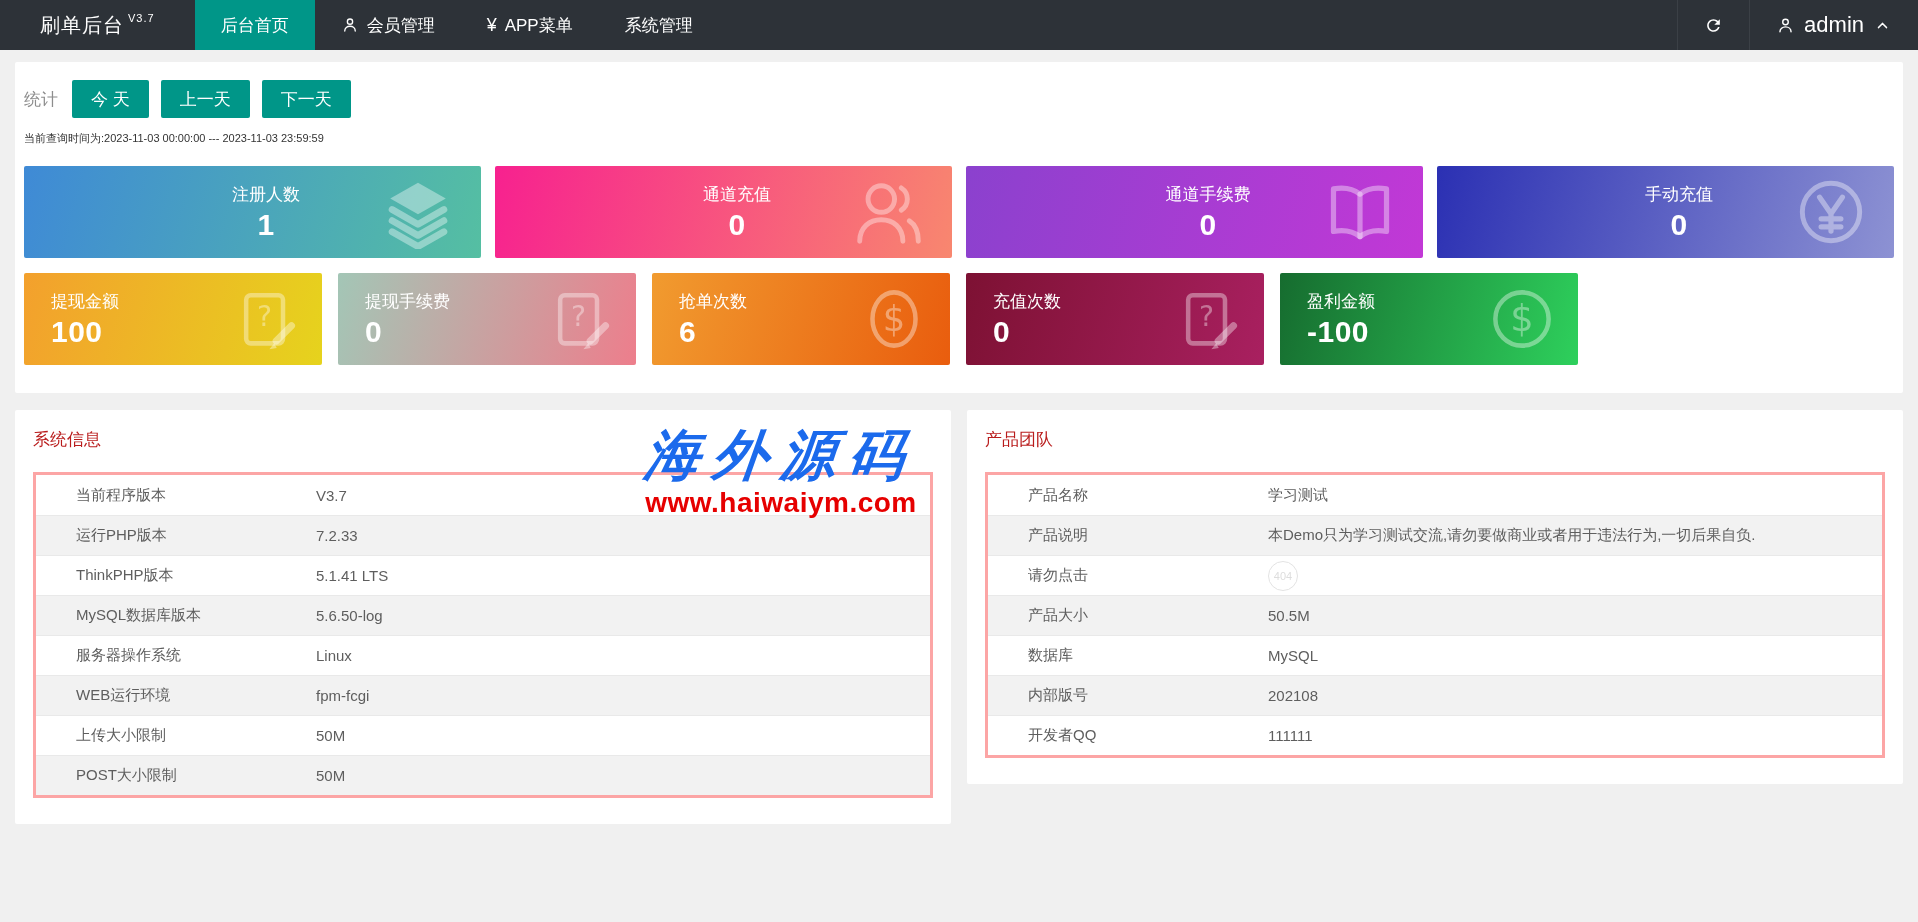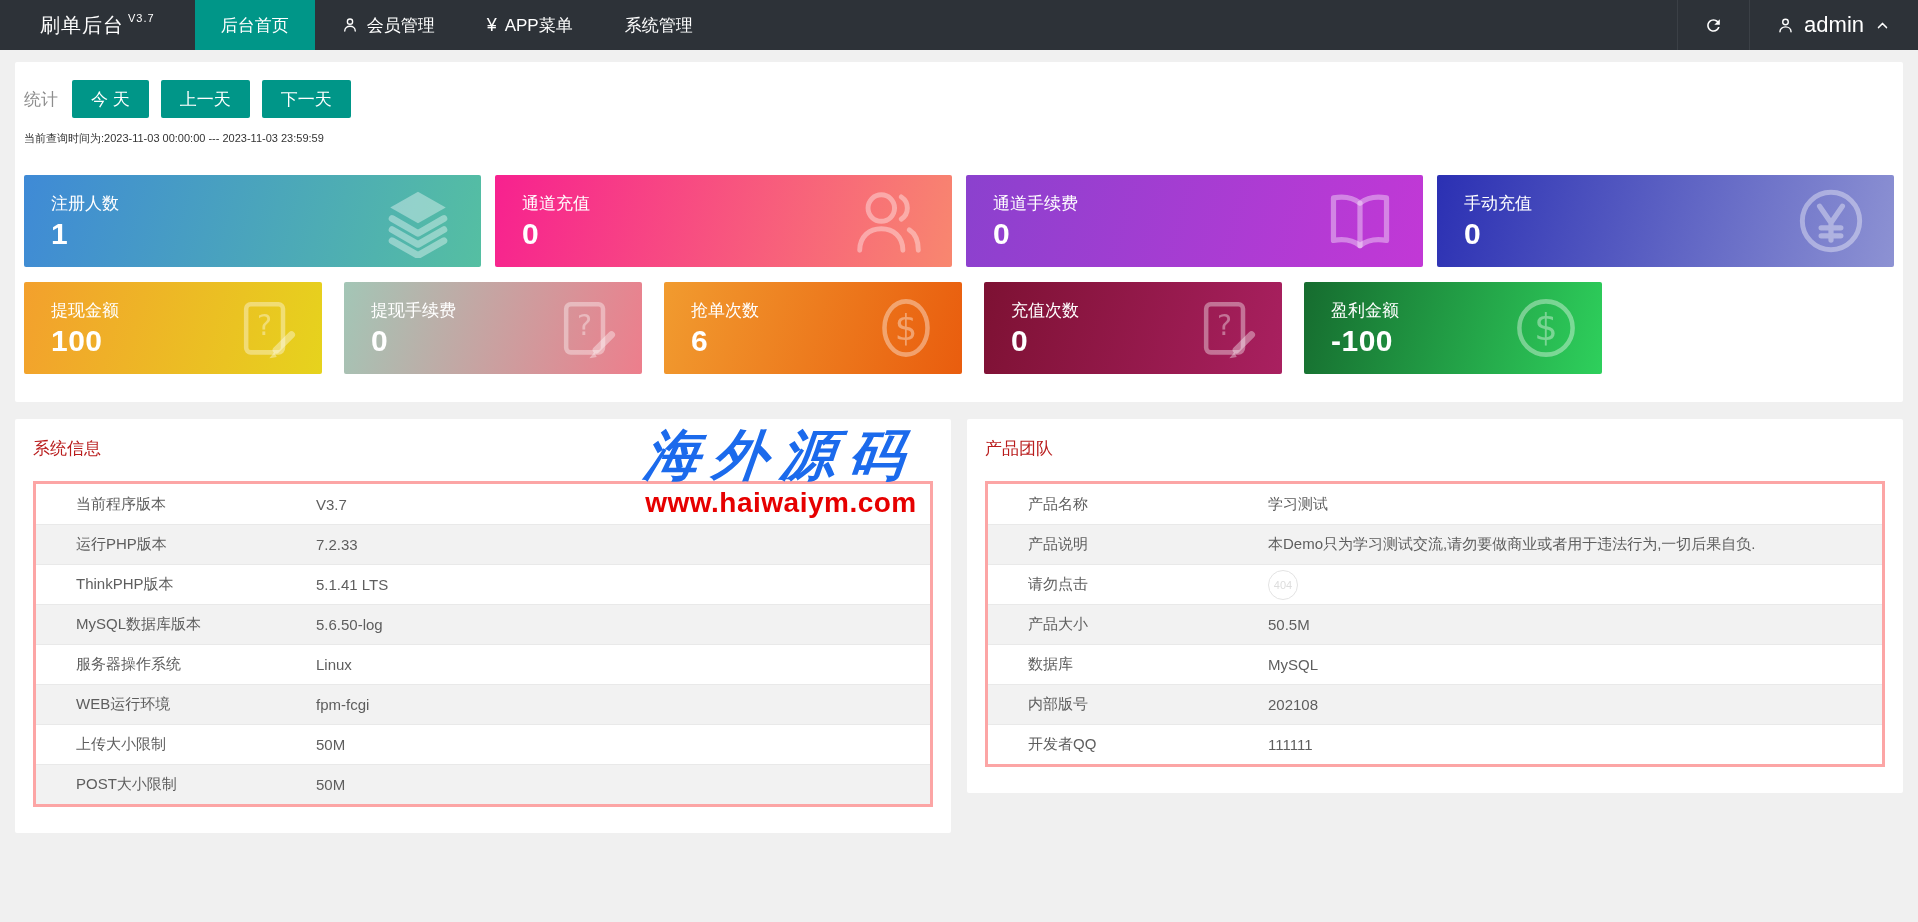--- a/index.html
+++ b/index.html
@@ -25,22 +25,22 @@
   .nav-btn svg { width:19px; height:19px; }
   
   .main { padding:12px 15px; }
   .panel { background:#fff; border-radius:2px; }
   .stats-panel { padding:18px 9px 28px; }
   .stats-head { display:flex; align-items:center; }
   .stats-label { color:#8d8d8d; font-size:17px; margin-right:14px; }
   .btn { background:#009688; color:#fff; font-size:17px; height:38px; padding:0 19px;
          display:inline-flex; align-items:center; border-radius:2px; border:none; cursor:pointer; margin-right:12px; }
   .query { margin-top:13px; font-size:11px; color:#333; }
-  .cards-row1 { margin-top:29px; display:grid; grid-template-columns:repeat(4,1fr); gap:14px; }
-  .cards-row2 { margin-top:15px; display:grid; grid-template-columns:repeat(5,298px); gap:22px; }
+  .cards-row1 { margin-top:20px; display:grid; grid-template-columns:repeat(4,1fr); gap:14px;text-align:center; }
+  .cards-row2 { margin-top:15px; display:grid; grid-template-columns:repeat(5,298px); gap:16px; }
   .stat-card { height:92px; border-radius:2px; position:relative; color:#fff; padding:17px 0 0 27px; overflow:hidden; }
   .stat-label { font-size:17px; }
   .stat-value { font-size:30px; font-weight:700; margin-top:2px; letter-spacing:.5px; }
   .stat-icon { position:absolute; right:26px; top:50%; transform:translateY(-50%);
                width:74px; height:74px; color:rgba(255,255,255,.38); }
   .cards-row2 .stat-icon { width:68px; height:68px; right:22px; }
   .stat-icon text, .stat-icon-qtext { font-family:"DejaVu Sans",sans-serif; }
   
   .bottom { display:flex; gap:16px; margin-top:17px; align-items:flex-start; }
   .info-panel { flex:1; padding:18px 18px 26px; }

